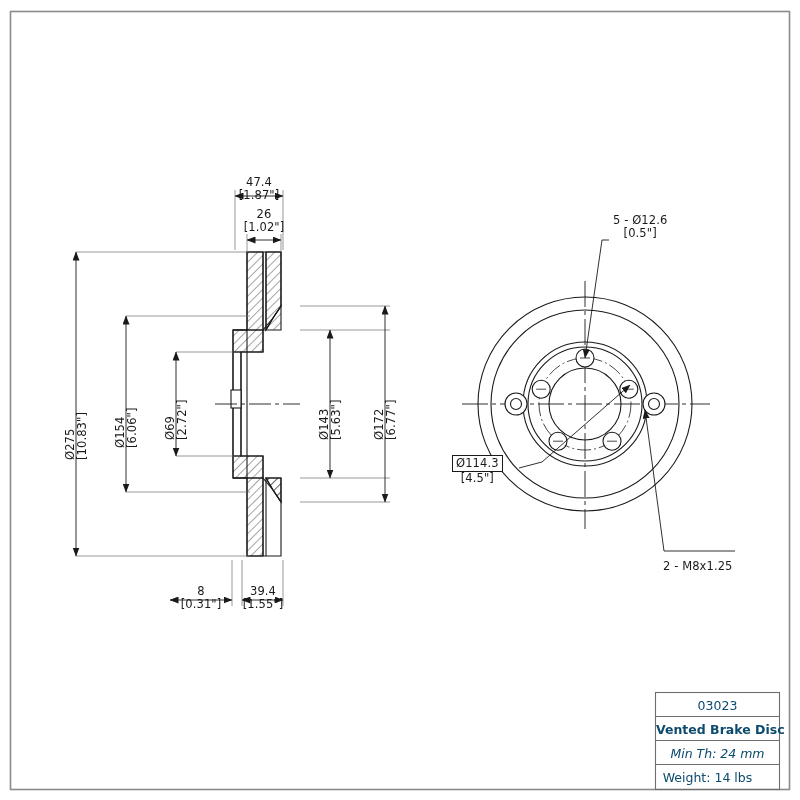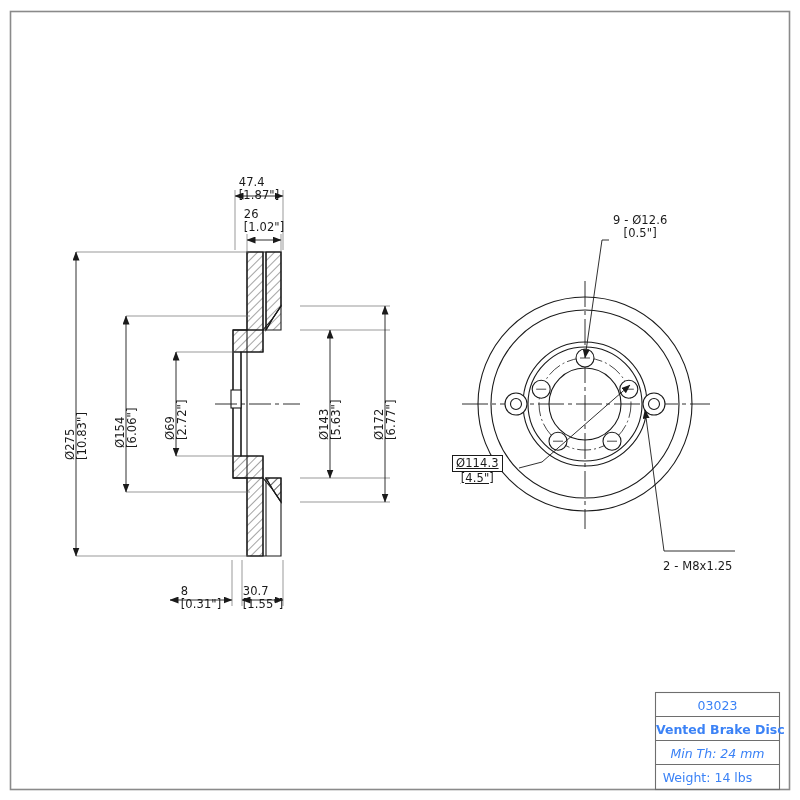--- a/index.html
+++ b/index.html
@@ -2,23 +2,23 @@
 <html><head>
 <meta charset="utf-8">
 <style>
   html,body{margin:0;padding:0;background:#fff;}
   body{width:800px;height:800px;position:relative;overflow:hidden;
        font-family:"DejaVu Sans","Liberation Sans",sans-serif;color:#1a1a1a;}
   #stage{position:absolute;left:0;top:0;width:800px;height:800px;}
   svg{position:absolute;left:0;top:0;}
   .lbl{position:absolute;font-size:11.5px;line-height:12.5px;color:#1a1a1a;
        white-space:nowrap;letter-spacing:.1px;}
-  .lbl.c{text-align:left;transform:translateX(-50%);}
+  .lbl.c{text-align:center;transform:translateX(-50%);}
   .vert{transform-origin:left top;}
-  .tb{position:absolute;font-size:12.5px;text-align:center;color:#3b82f6;
+  .tb{position:absolute;font-size:12.5px;text-align:center;color:#0c4a6e;
       white-space:nowrap;}
   .boxed{border:1px solid #1a1a1a;padding:0px 3px 1px 3px;background:#fff;}
 </style>
 </head>
 <body>
 
 <div id="stage">
 
   <svg width="800" height="800" viewBox="0 0 800 800">
     <defs>
@@ -194,30 +194,30 @@
     <span>26</span>
     <span style="display:block;">[1.02"]</span>
   </div>
 
   <div class="lbl c" style="left:201px;top:585px;">
     <span>8</span>
     <span style="display:block;">[0.31"]</span>
   </div>
 
   <div class="lbl c" style="left:263px;top:585px;">
-    <span>30.7</span>
+    <span>39.4</span>
     <span style="display:block;">[1.55"]</span>
   </div>
 
   <div class="lbl" style="left:613px;top:214px;">
-    <span>9 - Ø12.6</span>
+    <span>5 - Ø12.6</span>
     <span style="display:block;text-align:center;">[0.5"]</span>
   </div>
 
-  <div class="lbl" style="left:452px;top:457px;text-decoration:underline;">
+  <div class="lbl" style="left:452px;top:457px;">
     <span class="boxed">Ø114.3</span>
     <span style="display:block;text-align:center;margin-top:2px;">[4.5"]</span>
   </div>
 
   <div class="lbl" style="left:663px;top:560px;">
     <span>2 - M8x1.25</span>
   </div>
 
   <div class="tb" style="left:656px;top:698px;width:123px;">03023</div>
   <div class="tb" style="left:656px;top:722px;width:123px;font-weight:bold;">Vented Brake Disc</div>

